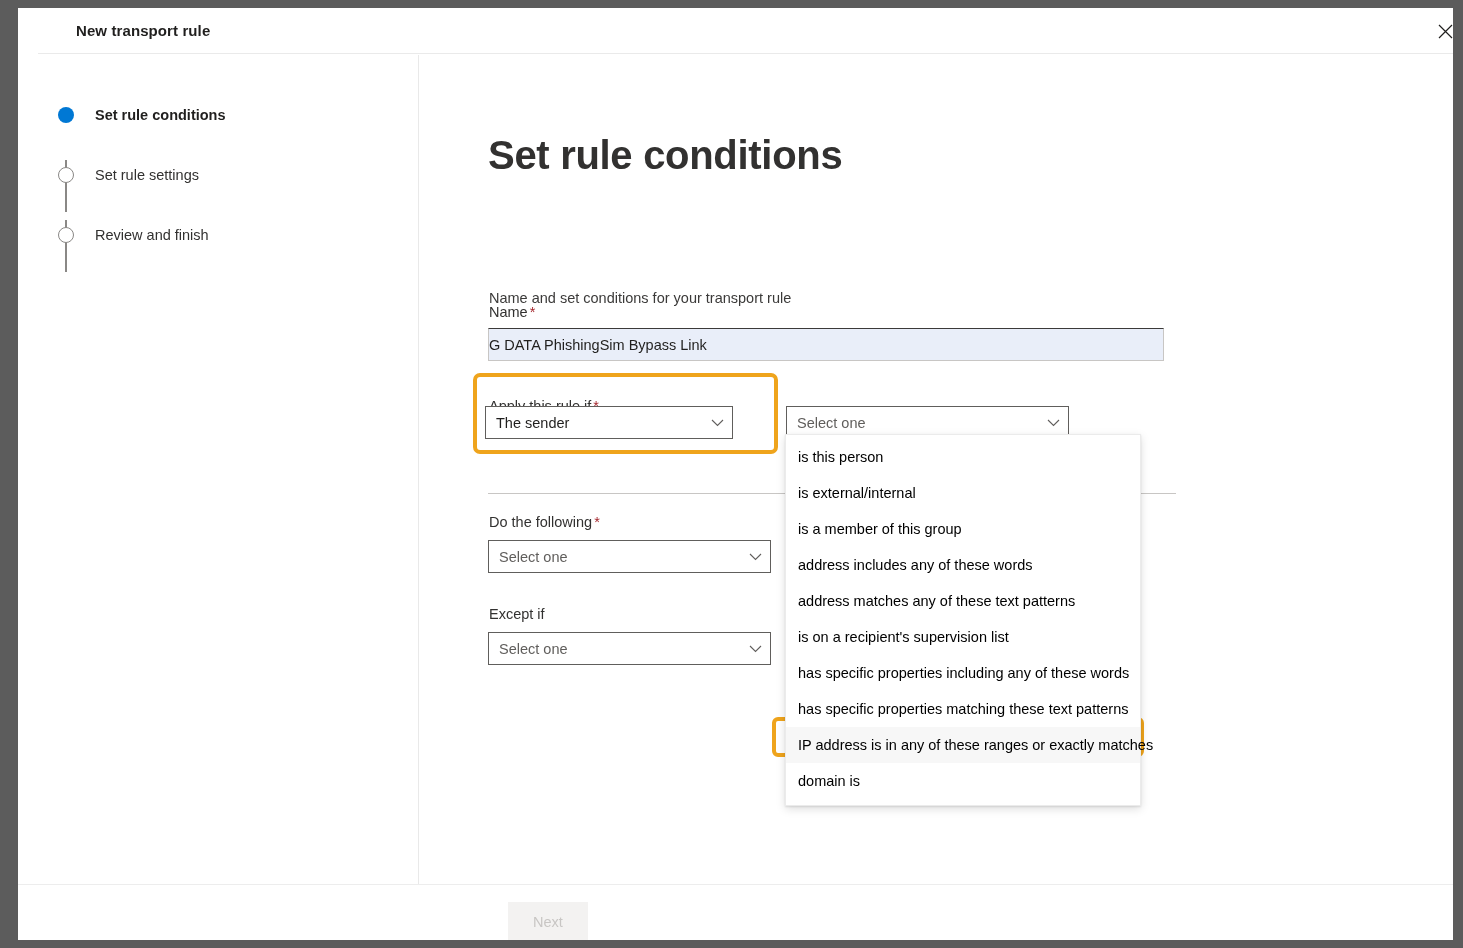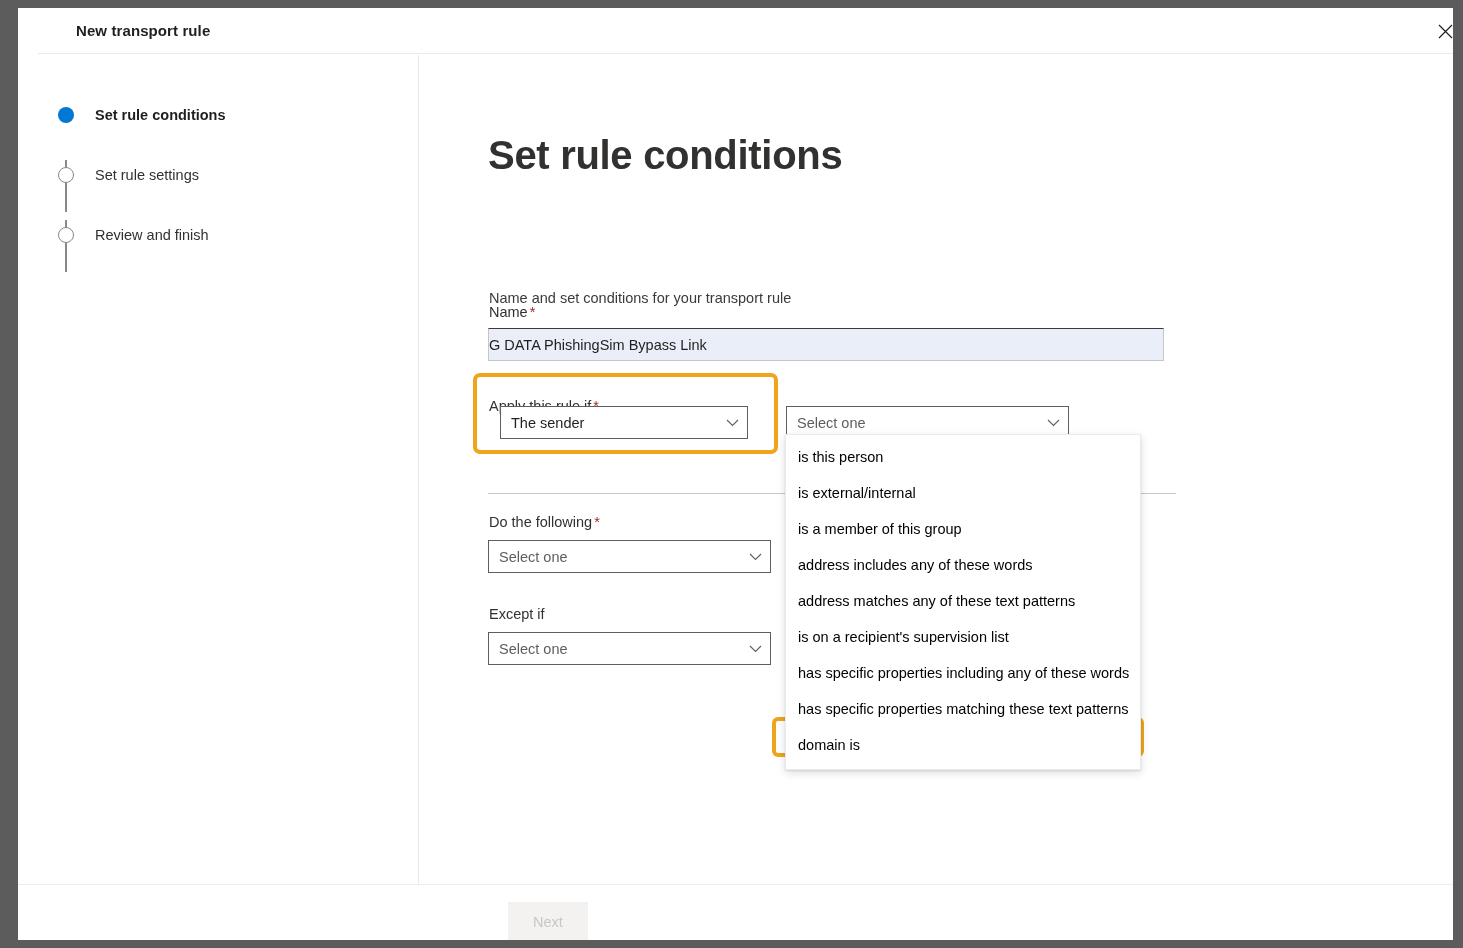--- a/index.html
+++ b/index.html
@@ -262,21 +262,21 @@
 
       <div class="field-label" style="left:69px; top:249px;">
         <span>Name</span><span class="req">*</span>
       </div>
       <input id="name-input" type="text" value="G DATA PhishingSim Bypass Link" style="">
 
       <div class="field-label" style="left:69px; top:343px;">
         <span>Apply this rule if</span><span class="req">*</span>
       </div>
 
-      <div class="dd" style="left:80px; top:351px; width:248px;">
+      <div class="dd" style="left:65px; top:351px; width:248px;">
         <span class="dd-text">The sender</span>
         <span class="dd-chev">
           <svg width="13" height="8" viewBox="0 0 13 8">
               <path d="M1 1 L6.5 6.5 L12 1" stroke="#605e5c" stroke-width="1.1" fill="none"></path>
             </svg>
         </span>
       </div>
 
       <div class="dd" style="left:366px; top:351px; width:283px;">
         <span class="dd-text placeholder">Select one</span>
@@ -315,20 +315,21 @@
 
       <div id="flyout">
         <div class="fly-item">is this person</div>
         <div class="fly-item">is external/internal</div>
         <div class="fly-item">is a member of this group</div>
         <div class="fly-item">address includes any of these words</div>
         <div class="fly-item">address matches any of these text patterns</div>
         <div class="fly-item">is on a recipient's supervision list</div>
         <div class="fly-item">has specific properties including any of these words</div>
         <div class="fly-item">has specific properties matching these text patterns</div>
+        <div class="fly-item hot">IP address is in any of these ranges or exactly matches</div>
         <div class="fly-item">domain is</div>
       </div>
 
       <div class="hl" id="hl-apply"></div>
       <div class="hl" id="hl-ip"></div>
 
     </div>
 
     <div id="footer">
       <button id="next-btn">Next</button>

